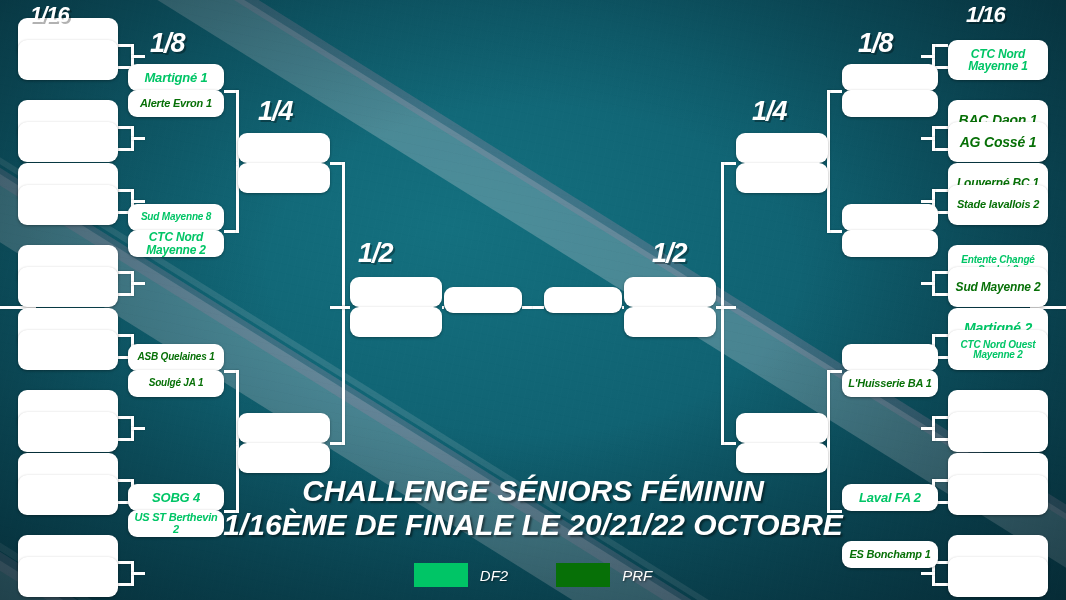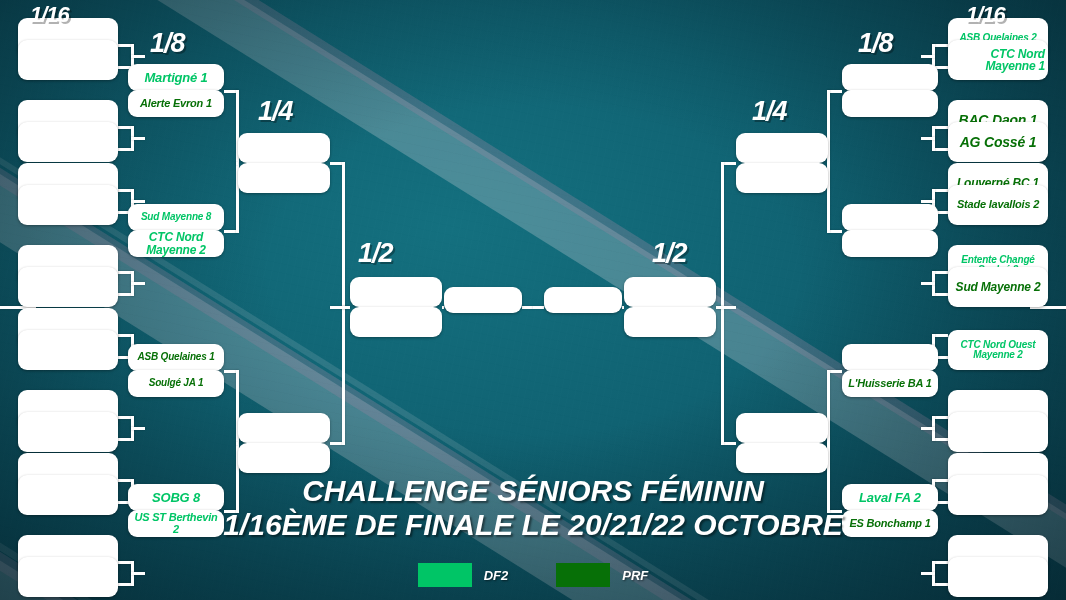--- a/index.html
+++ b/index.html
@@ -112,22 +112,22 @@
     width: 1066px;
     display: flex;
     justify-content: center;
     align-items: center;
     gap: 48px;
   }
   .legend-item { display: flex; align-items: center; gap: 12px; }
   .legend-swatch { width: 54px; height: 24px; display: block; }
   .legend-text {
     color: #ffffff;
-    font-size: 13px;
-    font-weight: 700;
+    font-size: 15px;
+    font-weight: 400;
     font-style: italic;
     text-shadow: 1px 1px 2px rgba(0,0,0,.5);
   }
 
   
   .logo {
     position: absolute;
     left: 496px;
     top: 8px;
     width: 84px;
@@ -396,21 +396,21 @@
       <div class="slot df2" style="left: 128px; top: 230px; width: 96px; height: 27px; font-size: 12px; font-weight: 700; font-style: italic;">
         <span>CTC Nord Mayenne 2</span>
       </div>
       <div class="slot prf" style="left: 128px; top: 344px; width: 96px; height: 27px; font-size: 10px; font-weight: 700; font-style: italic;">
         <span>ASB Quelaines 1</span>
       </div>
       <div class="slot prf" style="left: 128px; top: 370px; width: 96px; height: 27px; font-size: 10px; font-weight: 700; font-style: italic;">
         <span>Soulgé JA 1</span>
       </div>
       <div class="slot df2" style="left: 128px; top: 484px; width: 96px; height: 27px; font-size: 13px; font-weight: 700; font-style: italic;">
-        <span>SOBG 8</span>
+        <span>SOBG 4</span>
       </div>
       <div class="slot df2" style="left: 128px; top: 510px; width: 96px; height: 27px; font-size: 11px; font-weight: 700; font-style: italic;">
         <span>US ST Berthevin 2</span>
       </div>
       <div class="slot" style="left: 238px; top: 133px; width: 92px; height: 30px; font-size: 11px; font-weight: 700; font-style: italic;">
         <span></span>
       </div>
       <div class="slot" style="left: 238px; top: 163px; width: 92px; height: 30px; font-size: 11px; font-weight: 700; font-style: italic;">
         <span></span>
       </div>
@@ -422,44 +422,44 @@
       </div>
       <div class="slot" style="left: 350px; top: 277px; width: 92px; height: 30px; font-size: 11px; font-weight: 700; font-style: italic;">
         <span></span>
       </div>
       <div class="slot" style="left: 350px; top: 307px; width: 92px; height: 30px; font-size: 11px; font-weight: 700; font-style: italic;">
         <span></span>
       </div>
       <div class="slot" style="left: 444px; top: 287px; width: 78px; height: 26px; font-size: 11px; font-weight: 700; font-style: italic;">
         <span></span>
       </div>
-      <div class="slot df2" style="left: 948px; top: 18px; width: 100px; height: 40px; font-size: 10px; font-weight: 700; font-style: italic;">
-        <span>ASB Quelaines 2</span>
-      </div>
-      <div class="slot df2" style="left: 948px; top: 40px; width: 100px; height: 40px; font-size: 12px; font-weight: 700; font-style: italic; text-align: right;">
+      <div class="slot df2" style="left: 948px; top: 40px; width: 100px; height: 40px; font-size: 12px; font-weight: 700; font-style: italic;">
         <span>CTC Nord Mayenne 1</span>
       </div>
       <div class="slot prf" style="left: 948px; top: 100px; width: 100px; height: 40px; font-size: 14px; font-weight: 700; font-style: italic;">
         <span>BAC Daon 1</span>
       </div>
       <div class="slot prf" style="left: 948px; top: 122px; width: 100px; height: 40px; font-size: 14px; font-weight: 700; font-style: italic;">
         <span>AG Cossé 1</span>
       </div>
       <div class="slot prf" style="left: 948px; top: 163px; width: 100px; height: 40px; font-size: 12px; font-weight: 700; font-style: italic;">
         <span>Louverné BC 1</span>
       </div>
       <div class="slot prf" style="left: 948px; top: 185px; width: 100px; height: 40px; font-size: 11px; font-weight: 700; font-style: italic;">
         <span>Stade lavallois 2</span>
       </div>
       <div class="slot df2" style="left: 948px; top: 245px; width: 100px; height: 40px; font-size: 10px; font-weight: 700; font-style: italic;">
         <span>Entente Changé Soulgé 2</span>
       </div>
       <div class="slot prf" style="left: 948px; top: 267px; width: 100px; height: 40px; font-size: 12px; font-weight: 700; font-style: italic;">
         <span>Sud Mayenne 2</span>
       </div>
+      <div class="slot df2" style="left: 948px; top: 308px; width: 100px; height: 40px; font-size: 14px; font-weight: 700; font-style: italic;">
+        <span>Martigné 2</span>
+      </div>
       <div class="slot df2" style="left: 948px; top: 330px; width: 100px; height: 40px; font-size: 10px; font-weight: 700; font-style: italic;">
         <span>CTC Nord Ouest Mayenne 2</span>
       </div>
       <div class="slot" style="left: 948px; top: 390px; width: 100px; height: 40px; font-size: 11px; font-weight: 700; font-style: italic;">
         <span></span>
       </div>
       <div class="slot" style="left: 948px; top: 412px; width: 100px; height: 40px; font-size: 11px; font-weight: 700; font-style: italic;">
         <span></span>
       </div>
       <div class="slot" style="left: 948px; top: 453px; width: 100px; height: 40px; font-size: 11px; font-weight: 700; font-style: italic;">
@@ -488,21 +488,21 @@
       </div>
       <div class="slot" style="left: 842px; top: 344px; width: 96px; height: 27px; font-size: 11px; font-weight: 700; font-style: italic;">
         <span></span>
       </div>
       <div class="slot prf" style="left: 842px; top: 370px; width: 96px; height: 27px; font-size: 11px; font-weight: 700; font-style: italic;">
         <span>L'Huisserie BA 1</span>
       </div>
       <div class="slot df2" style="left: 842px; top: 484px; width: 96px; height: 27px; font-size: 13px; font-weight: 700; font-style: italic;">
         <span>Laval FA 2</span>
       </div>
-      <div class="slot prf" style="left: 842px; top: 510px; width: 96px; height: 27px; font-size: 11px; font-weight: 700; font-style: italic;">
+      <div class="slot prf" style="left: 842px; top: 541px; width: 96px; height: 27px; font-size: 11px; font-weight: 700; font-style: italic;">
         <span>ES Bonchamp 1</span>
       </div>
       <div class="slot" style="left: 736px; top: 133px; width: 92px; height: 30px; font-size: 11px; font-weight: 700; font-style: italic;">
         <span></span>
       </div>
       <div class="slot" style="left: 736px; top: 163px; width: 92px; height: 30px; font-size: 11px; font-weight: 700; font-style: italic;">
         <span></span>
       </div>
       <div class="slot" style="left: 736px; top: 413px; width: 92px; height: 30px; font-size: 11px; font-weight: 700; font-style: italic;">
         <span></span>

